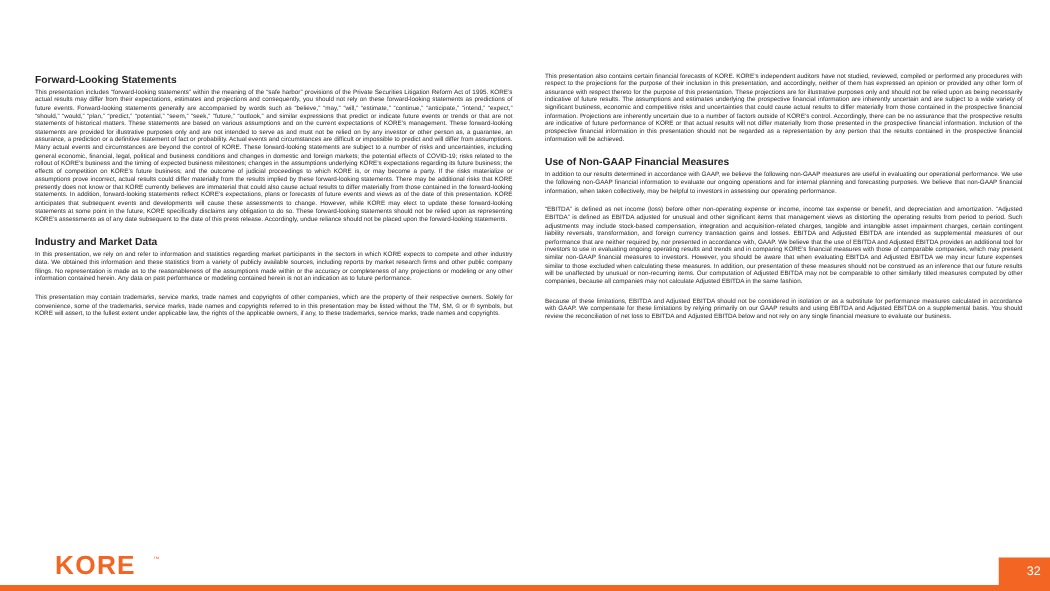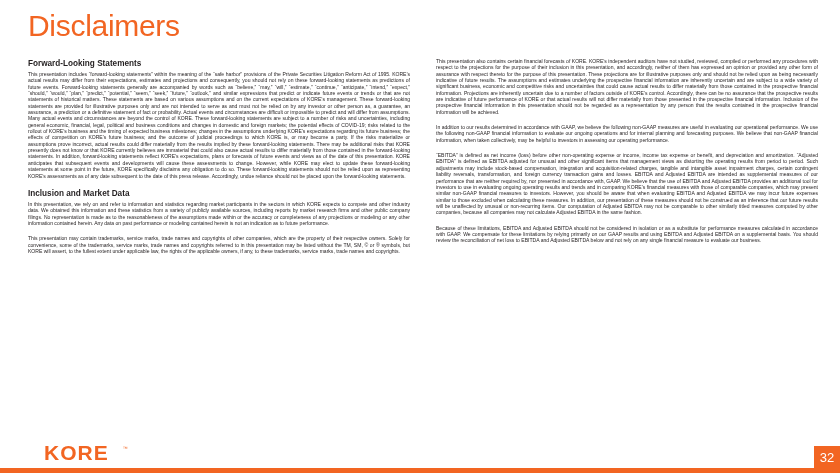--- a/index.html
+++ b/index.html
@@ -103,61 +103,62 @@
     margin-bottom: 12px;
   }
   .page-badge {
     position: absolute;
     right: 0;
     bottom: 5px;
     width: 26px;
     height: 22px;
     background: #F26522;
     color: #ffffff;
-    font-size: 13px;
+    font-size: 10px;
     display: flex;
     align-items: center;
     justify-content: center;
     font-family: "Liberation Sans", sans-serif;
+    padding-left: 15px;
   }
 </style>
 </head>
 <body>
 
 <div class="slide">
 
-  <div class="slide-title">Disclaimers</div>
 
   <div class="columns">
 
     <div class="col">
 
       <div class="sec-block">
         <div class="sec-head">Forward-Looking Statements</div>
         <p class="sec-body">This presentation includes “forward-looking statements” within the meaning of the “safe harbor” provisions of the Private Securities Litigation Reform Act of 1995. KORE’s actual results may differ from their expectations, estimates and projections and consequently, you should not rely on these forward-looking statements as predictions of future events. Forward-looking statements generally are accompanied by words such as “believe,” “may,” “will,” “estimate,” “continue,” “anticipate,” “intend,” “expect,” “should,” “would,” “plan,” “predict,” “potential,” “seem,” “seek,” “future,” “outlook,” and similar expressions that predict or indicate future events or trends or that are not statements of historical matters. These statements are based on various assumptions and on the current expectations of KORE’s management. These forward-looking statements are provided for illustrative purposes only and are not intended to serve as and must not be relied on by any investor or other person as, a guarantee, an assurance, a prediction or a definitive statement of fact or probability. Actual events and circumstances are difficult or impossible to predict and will differ from assumptions. Many actual events and circumstances are beyond the control of KORE. These forward-looking statements are subject to a number of risks and uncertainties, including general economic, financial, legal, political and business conditions and changes in domestic and foreign markets; the potential effects of COVID-19; risks related to the rollout of KORE’s business and the timing of expected business milestones; changes in the assumptions underlying KORE’s expectations regarding its future business; the effects of competition on KORE’s future business; and the outcome of judicial proceedings to which KORE is, or may become a party. If the risks materialize or assumptions prove incorrect, actual results could differ materially from the results implied by these forward-looking statements. There may be additional risks that KORE presently does not know or that KORE currently believes are immaterial that could also cause actual results to differ materially from those contained in the forward-looking statements. In addition, forward-looking statements reflect KORE’s expectations, plans or forecasts of future events and views as of the date of this presentation. KORE anticipates that subsequent events and developments will cause these assessments to change. However, while KORE may elect to update these forward-looking statements at some point in the future, KORE specifically disclaims any obligation to do so. These forward-looking statements should not be relied upon as representing KORE’s assessments as of any date subsequent to the date of this press release. Accordingly, undue reliance should not be placed upon the forward-looking statements.</p>
       </div>
 
       <div class="sec-block">
-        <div class="sec-head">Inclusion and Market Data</div>
+        <div class="sec-head">Industry and Market Data</div>
         <p class="sec-body">In this presentation, we rely on and refer to information and statistics regarding market participants in the sectors in which KORE expects to compete and other industry data. We obtained this information and these statistics from a variety of publicly available sources, including reports by market research firms and other public company filings. No representation is made as to the reasonableness of the assumptions made within or the accuracy or completeness of any projections or modeling or any other information contained herein. Any data on past performance or modeling contained herein is not an indication as to future performance.</p>
       </div>
 
       <div class="sec-block">
         <p class="sec-body">This presentation may contain trademarks, service marks, trade names and copyrights of other companies, which are the property of their respective owners. Solely for convenience, some of the trademarks, service marks, trade names and copyrights referred to in this presentation may be listed without the TM, SM, © or ® symbols, but KORE will assert, to the fullest extent under applicable law, the rights of the applicable owners, if any, to these trademarks, service marks, trade names and copyrights.</p>
       </div>
 
     </div>
 
     <div class="col">
 
       <div class="sec-block">
         <p class="sec-body">This presentation also contains certain financial forecasts of KORE. KORE’s independent auditors have not studied, reviewed, compiled or performed any procedures with respect to the projections for the purpose of their inclusion in this presentation, and accordingly, neither of them has expressed an opinion or provided any other form of assurance with respect thereto for the purpose of this presentation. These projections are for illustrative purposes only and should not be relied upon as being necessarily indicative of future results. The assumptions and estimates underlying the prospective financial information are inherently uncertain and are subject to a wide variety of significant business, economic and competitive risks and uncertainties that could cause actual results to differ materially from those contained in the prospective financial information. Projections are inherently uncertain due to a number of factors outside of KORE’s control. Accordingly, there can be no assurance that the prospective results are indicative of future performance of KORE or that actual results will not differ materially from those presented in the prospective financial information. Inclusion of the prospective financial information in this presentation should not be regarded as a representation by any person that the results contained in the prospective financial information will be achieved.</p>
       </div>
 
       <div class="sec-block">
+        <div class="sec-head">Use of Non-GAAP Financial Measures</div>
         <p class="sec-body">In addition to our results determined in accordance with GAAP, we believe the following non-GAAP measures are useful in evaluating our operational performance. We use the following non-GAAP financial information to evaluate our ongoing operations and for internal planning and forecasting purposes. We believe that non-GAAP financial information, when taken collectively, may be helpful to investors in assessing our operating performance.</p>
       </div>
 
       <div class="sec-block">
         <p class="sec-body">“EBITDA” is defined as net income (loss) before other non-operating expense or income, income tax expense or benefit, and depreciation and amortization. “Adjusted EBITDA” is defined as EBITDA adjusted for unusual and other significant items that management views as distorting the operating results from period to period. Such adjustments may include stock-based compensation, integration and acquisition-related charges, tangible and intangible asset impairment charges, certain contingent liability reversals, transformation, and foreign currency transaction gains and losses. EBITDA and Adjusted EBITDA are intended as supplemental measures of our performance that are neither required by, nor presented in accordance with, GAAP. We believe that the use of EBITDA and Adjusted EBITDA provides an additional tool for investors to use in evaluating ongoing operating results and trends and in comparing KORE’s financial measures with those of comparable companies, which may present similar non-GAAP financial measures to investors. However, you should be aware that when evaluating EBITDA and Adjusted EBITDA we may incur future expenses similar to those excluded when calculating these measures. In addition, our presentation of these measures should not be construed as an inference that our future results will be unaffected by unusual or non-recurring items. Our computation of Adjusted EBITDA may not be comparable to other similarly titled measures computed by other companies, because all companies may not calculate Adjusted EBITDA in the same fashion.</p>
       </div>
 
       <div class="sec-block">
         <p class="sec-body">Because of these limitations, EBITDA and Adjusted EBITDA should not be considered in isolation or as a substitute for performance measures calculated in accordance with GAAP. We compensate for these limitations by relying primarily on our GAAP results and using EBITDA and Adjusted EBITDA on a supplemental basis. You should review the reconciliation of net loss to EBITDA and Adjusted EBITDA below and not rely on any single financial measure to evaluate our business.</p>
       </div>

